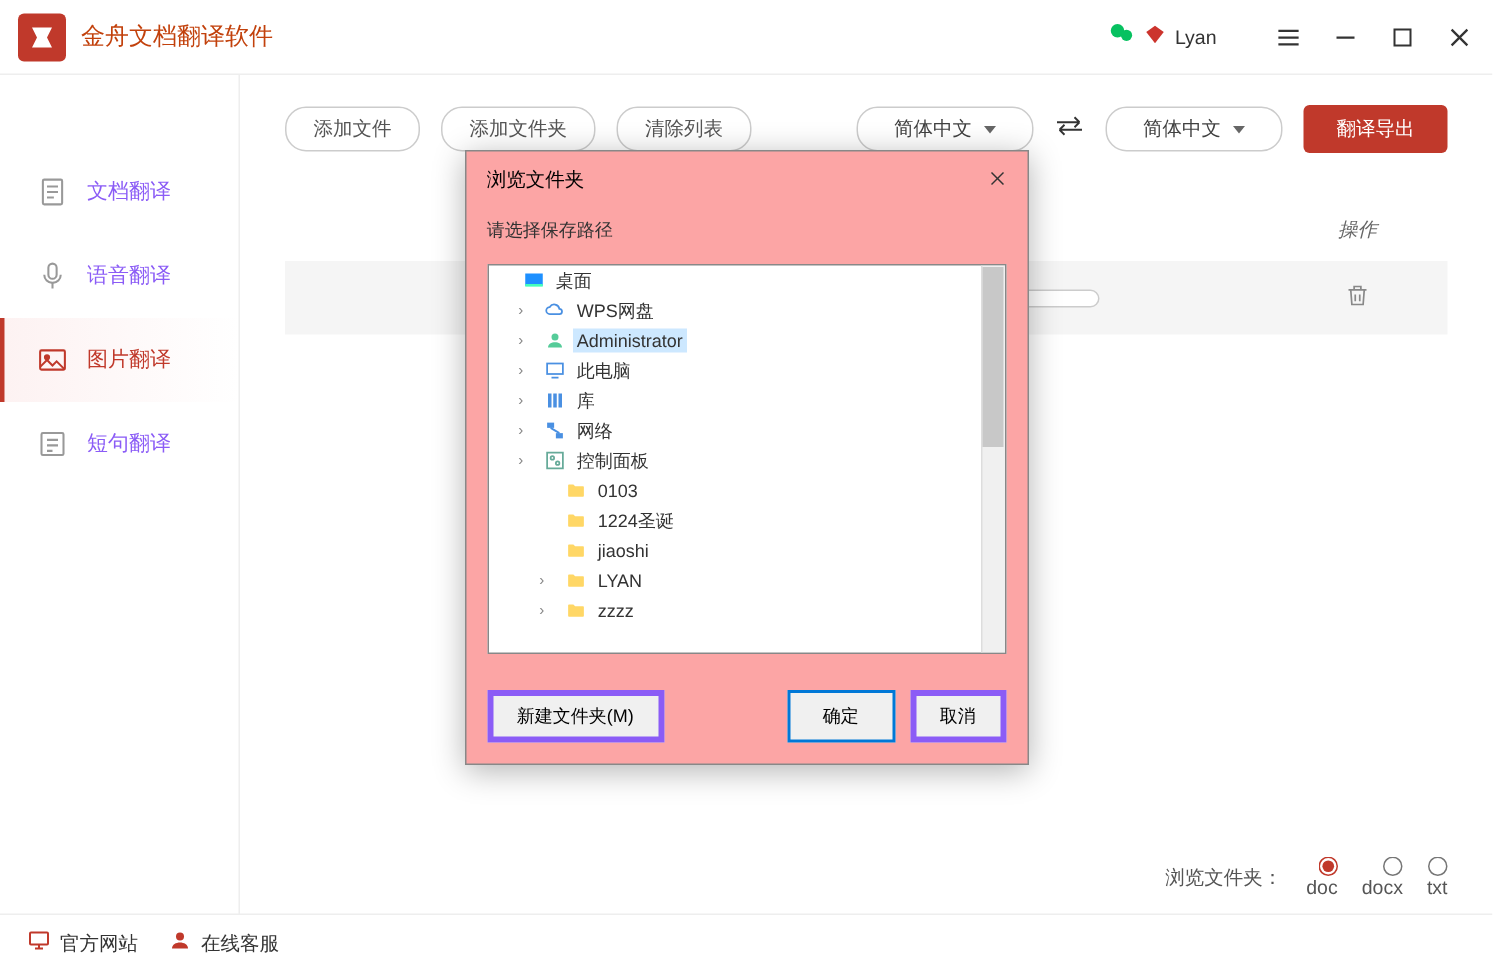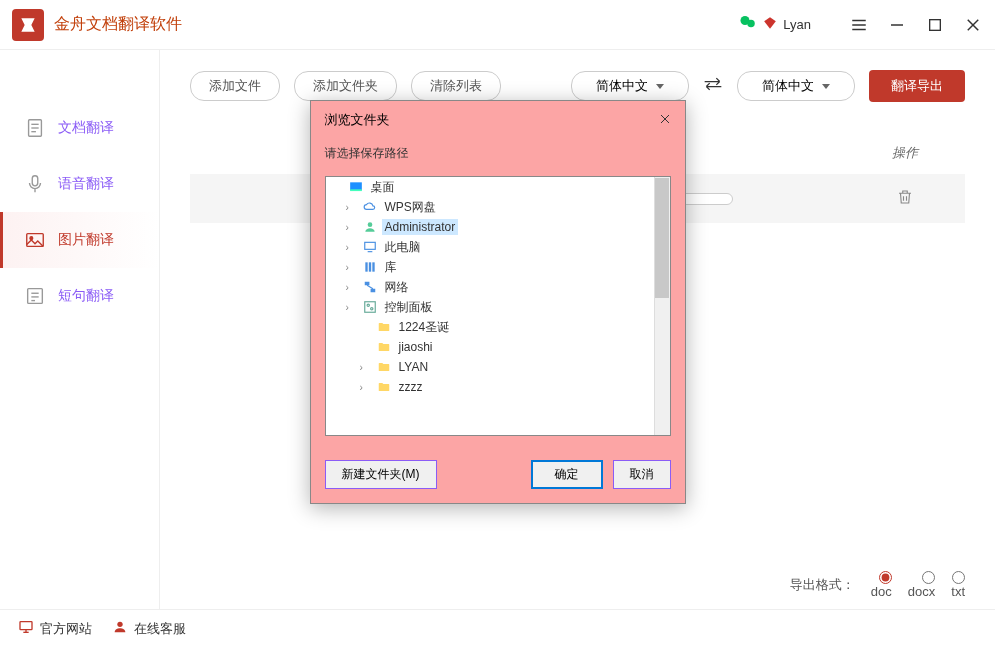--- a/index.html
+++ b/index.html
@@ -18,21 +18,21 @@
     
     .main-area { display: flex; height: 560px; }
     .sidebar { width: 160px; border-right: 1px solid #eee; padding-top: 50px; }
     .sidebar-item { height: 56px; display: flex; align-items: center; padding-left: 24px; gap: 12px; cursor: pointer; font-size: 14px; color: #8b5cf6; }
     .sidebar-item.active { background: linear-gradient(90deg, #fdf2f2, transparent); color: #c0392b; border-left: 3px solid #c0392b; padding-left: 21px; }
     .sidebar-icon { width: 22px; height: 22px; display: flex; align-items: center; justify-content: center; }
     
     .content { flex: 1; padding: 20px 30px; }
     .toolbar { display: flex; gap: 14px; align-items: center; margin-bottom: 30px; }
     .pill-btn { padding: 5px 18px; border: 1px solid #ccc; border-radius: 14px; font-size: 13px; background: #fff; cursor: pointer; color: #555; }
-    .lang-select { padding: 5px 24px; border: 1px solid #ccc; border-radius: 14px; font-size: 13px; background: #fff; cursor: pointer; color: #000000; display: flex; align-items: center; gap: 8px; }
+    .lang-select { padding: 5px 24px; border: 1px solid #ccc; border-radius: 14px; font-size: 13px; background: #fff; cursor: pointer; color: #404040; display: flex; align-items: center; gap: 8px; }
     .swap-icon { font-size: 16px; color: #555; cursor: pointer; }
     .export-btn { padding: 7px 22px; background: #c0392b; color: #fff; border: none; border-radius: 4px; font-size: 13px; cursor: pointer; margin-left: auto; }
     
     .table-header { display: flex; padding: 12px 0; font-size: 13px; color: #666; }
     .col-name { width: 320px; text-align: center; }
     .col-progress { width: 290px; text-align: center; }
     .col-action { width: 100px; text-align: center; margin-left: auto; margin-right: 10px; font-style: italic;}
     .table-row { display: flex; align-items: center; background: #f5f5f5; padding: 14px 0; font-size: 13px; }
     .row-name { width: 320px; text-align: center; color: #555; }
     .row-progress { width: 290px; display: flex; align-items: center; justify-content: center; gap: 8px; }
@@ -58,21 +58,21 @@
     .tree-thumb { position: absolute; right: 1px; top: 1px; width: 14px; height: 120px; background: #c8c8c8; }
     .tree-item { display: flex; align-items: center; height: 20px; font-size: 12px; color: #333; cursor: pointer; padding-left: 6px; }
     .tree-item.selected .tree-label { background: #cde8ff; }
     .tree-expander { width: 12px; font-size: 10px; color: #888; }
     .tree-icon { width: 16px; height: 16px; margin: 0 4px; display: flex; align-items: center; justify-content: center; font-size: 12px; }
     .tree-label { padding: 1px 3px; }
     .depth-0 { padding-left: 6px; }
     .depth-1 { padding-left: 20px; }
     .depth-2 { padding-left: 34px; }
     .modal-footer { padding: 24px 14px 14px; display: flex; gap: 10px; }
-    .modal-btn { padding: 5px 16px; font-size: 12px; border: 1px solid #8b5cf6; background: #f0f0f0; cursor: pointer; }
+    .modal-btn { padding: 5px 16px; font-size: 12px; border: 4px solid #8b5cf6; background: #f0f0f0; cursor: pointer; }
     .modal-btn.primary { border: 2px solid #0078d7; padding: 4px 22px; }
     .modal-btn.newfolder { margin-right: auto; }
     .triangle-down { width: 0; height: 0; border-left: 4px solid transparent; border-right: 4px solid transparent; border-top: 5px solid #666; display: inline-block; }
   </style>
 </head>
 <body>
 
 <div class="titlebar">
   <div class="app-logo">
     <svg viewBox="0 0 24 24" fill="#fff">
@@ -205,21 +205,21 @@
       <div class="row-action">
         <svg width="18" height="18" viewBox="0 0 24 24" fill="none" stroke="#888" stroke-width="1.5">
             <path d="M4 7h16M9 7V4h6v3M6 7l1 13h10l1-13M10 11v6M14 11v6"></path>
           </svg>
       </div>
     </div>
   </div>
 </div>
 
 <div class="export-format">
-  <span>导出格式：</span>
+  <span>浏览文件夹：</span>
   <label class="radio-opt">
     <input type="radio" name="fmt" checked="" style="">
     <span>doc</span>
   </label>
   <label class="radio-opt">
     <input type="radio" name="fmt" style="">
     <span>docx</span>
   </label>
   <label class="radio-opt">
     <input type="radio" name="fmt" style="">
@@ -335,20 +335,29 @@
             </span>
             <span class="tree-label">控制面板</span>
           </div>
           <div class="tree-item depth-2">
             <span class="tree-expander"></span>
             <span class="tree-icon">
               <svg width="16" height="14" viewBox="0 0 24 24" fill="#ffd766">
                 <path d="M3 6a1 1 0 011-1h5l2 2h9a1 1 0 011 1v10a1 1 0 01-1 1H4a1 1 0 01-1-1z"></path>
               </svg>
             </span>
+            <span class="tree-label">0103</span>
+          </div>
+          <div class="tree-item depth-2">
+            <span class="tree-expander"></span>
+            <span class="tree-icon">
+              <svg width="16" height="14" viewBox="0 0 24 24" fill="#ffd766">
+                <path d="M3 6a1 1 0 011-1h5l2 2h9a1 1 0 011 1v10a1 1 0 01-1 1H4a1 1 0 01-1-1z"></path>
+              </svg>
+            </span>
             <span class="tree-label">1224圣诞</span>
           </div>
           <div class="tree-item depth-2">
             <span class="tree-expander"></span>
             <span class="tree-icon">
               <svg width="16" height="14" viewBox="0 0 24 24" fill="#ffd766">
                 <path d="M3 6a1 1 0 011-1h5l2 2h9a1 1 0 011 1v10a1 1 0 01-1 1H4a1 1 0 01-1-1z"></path>
               </svg>
             </span>
             <span class="tree-label">jiaoshi</span>

